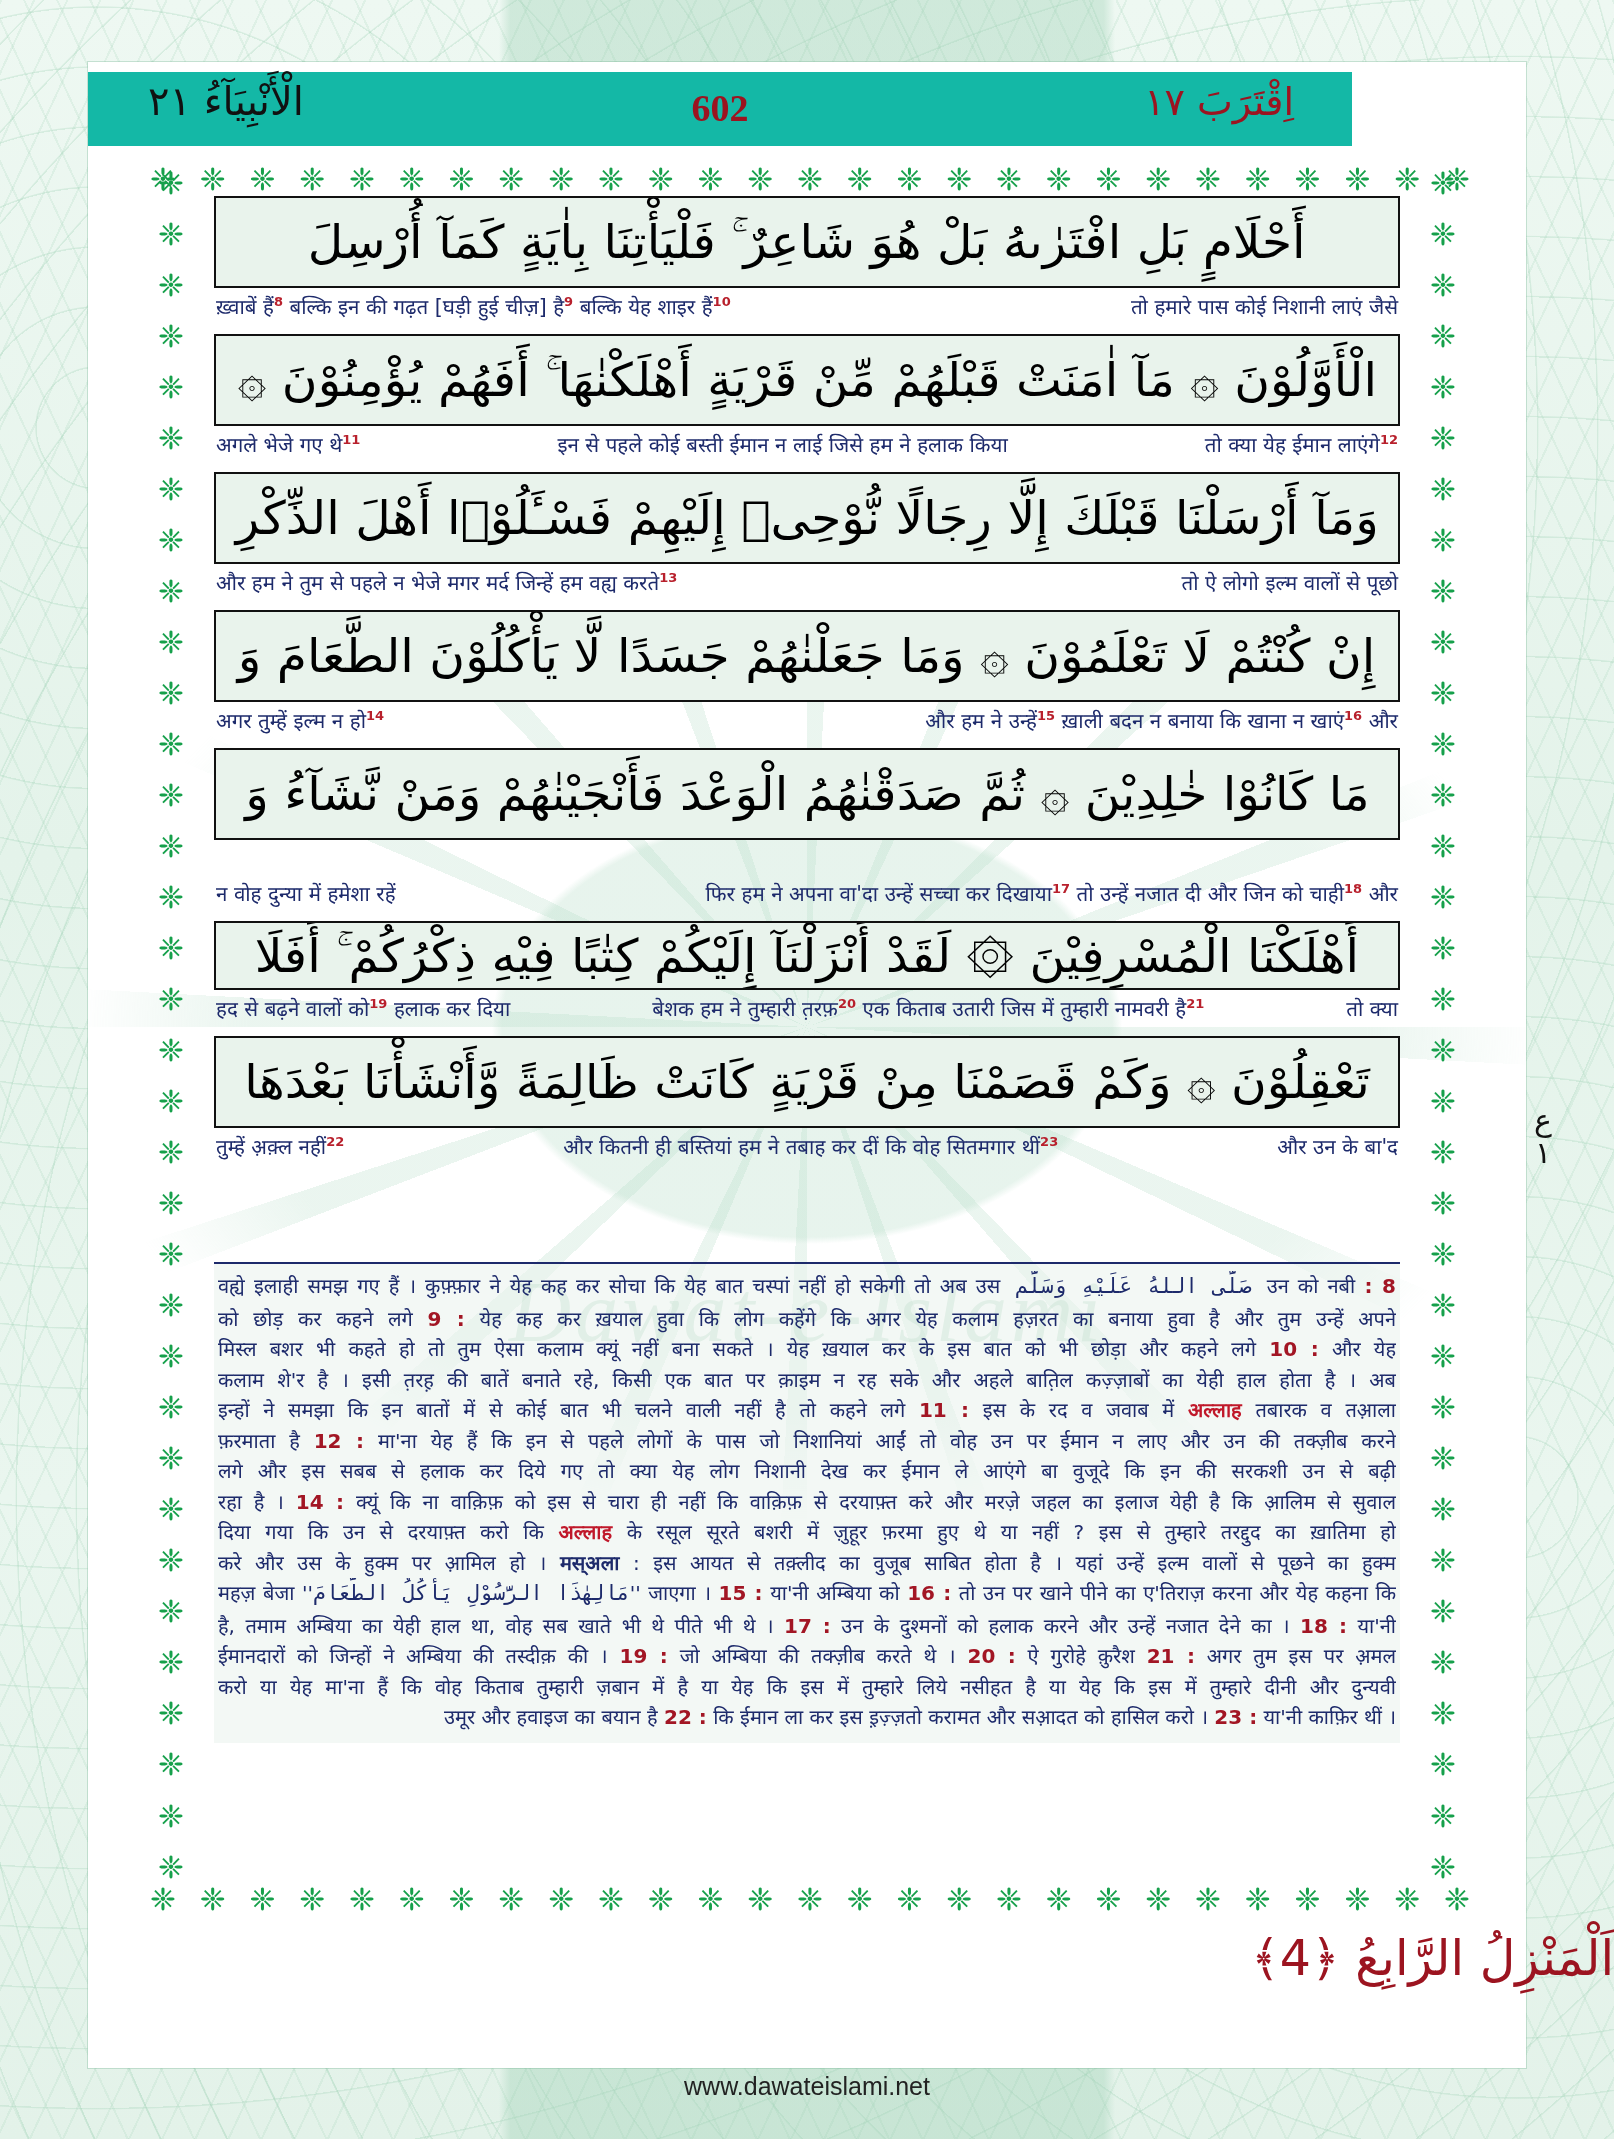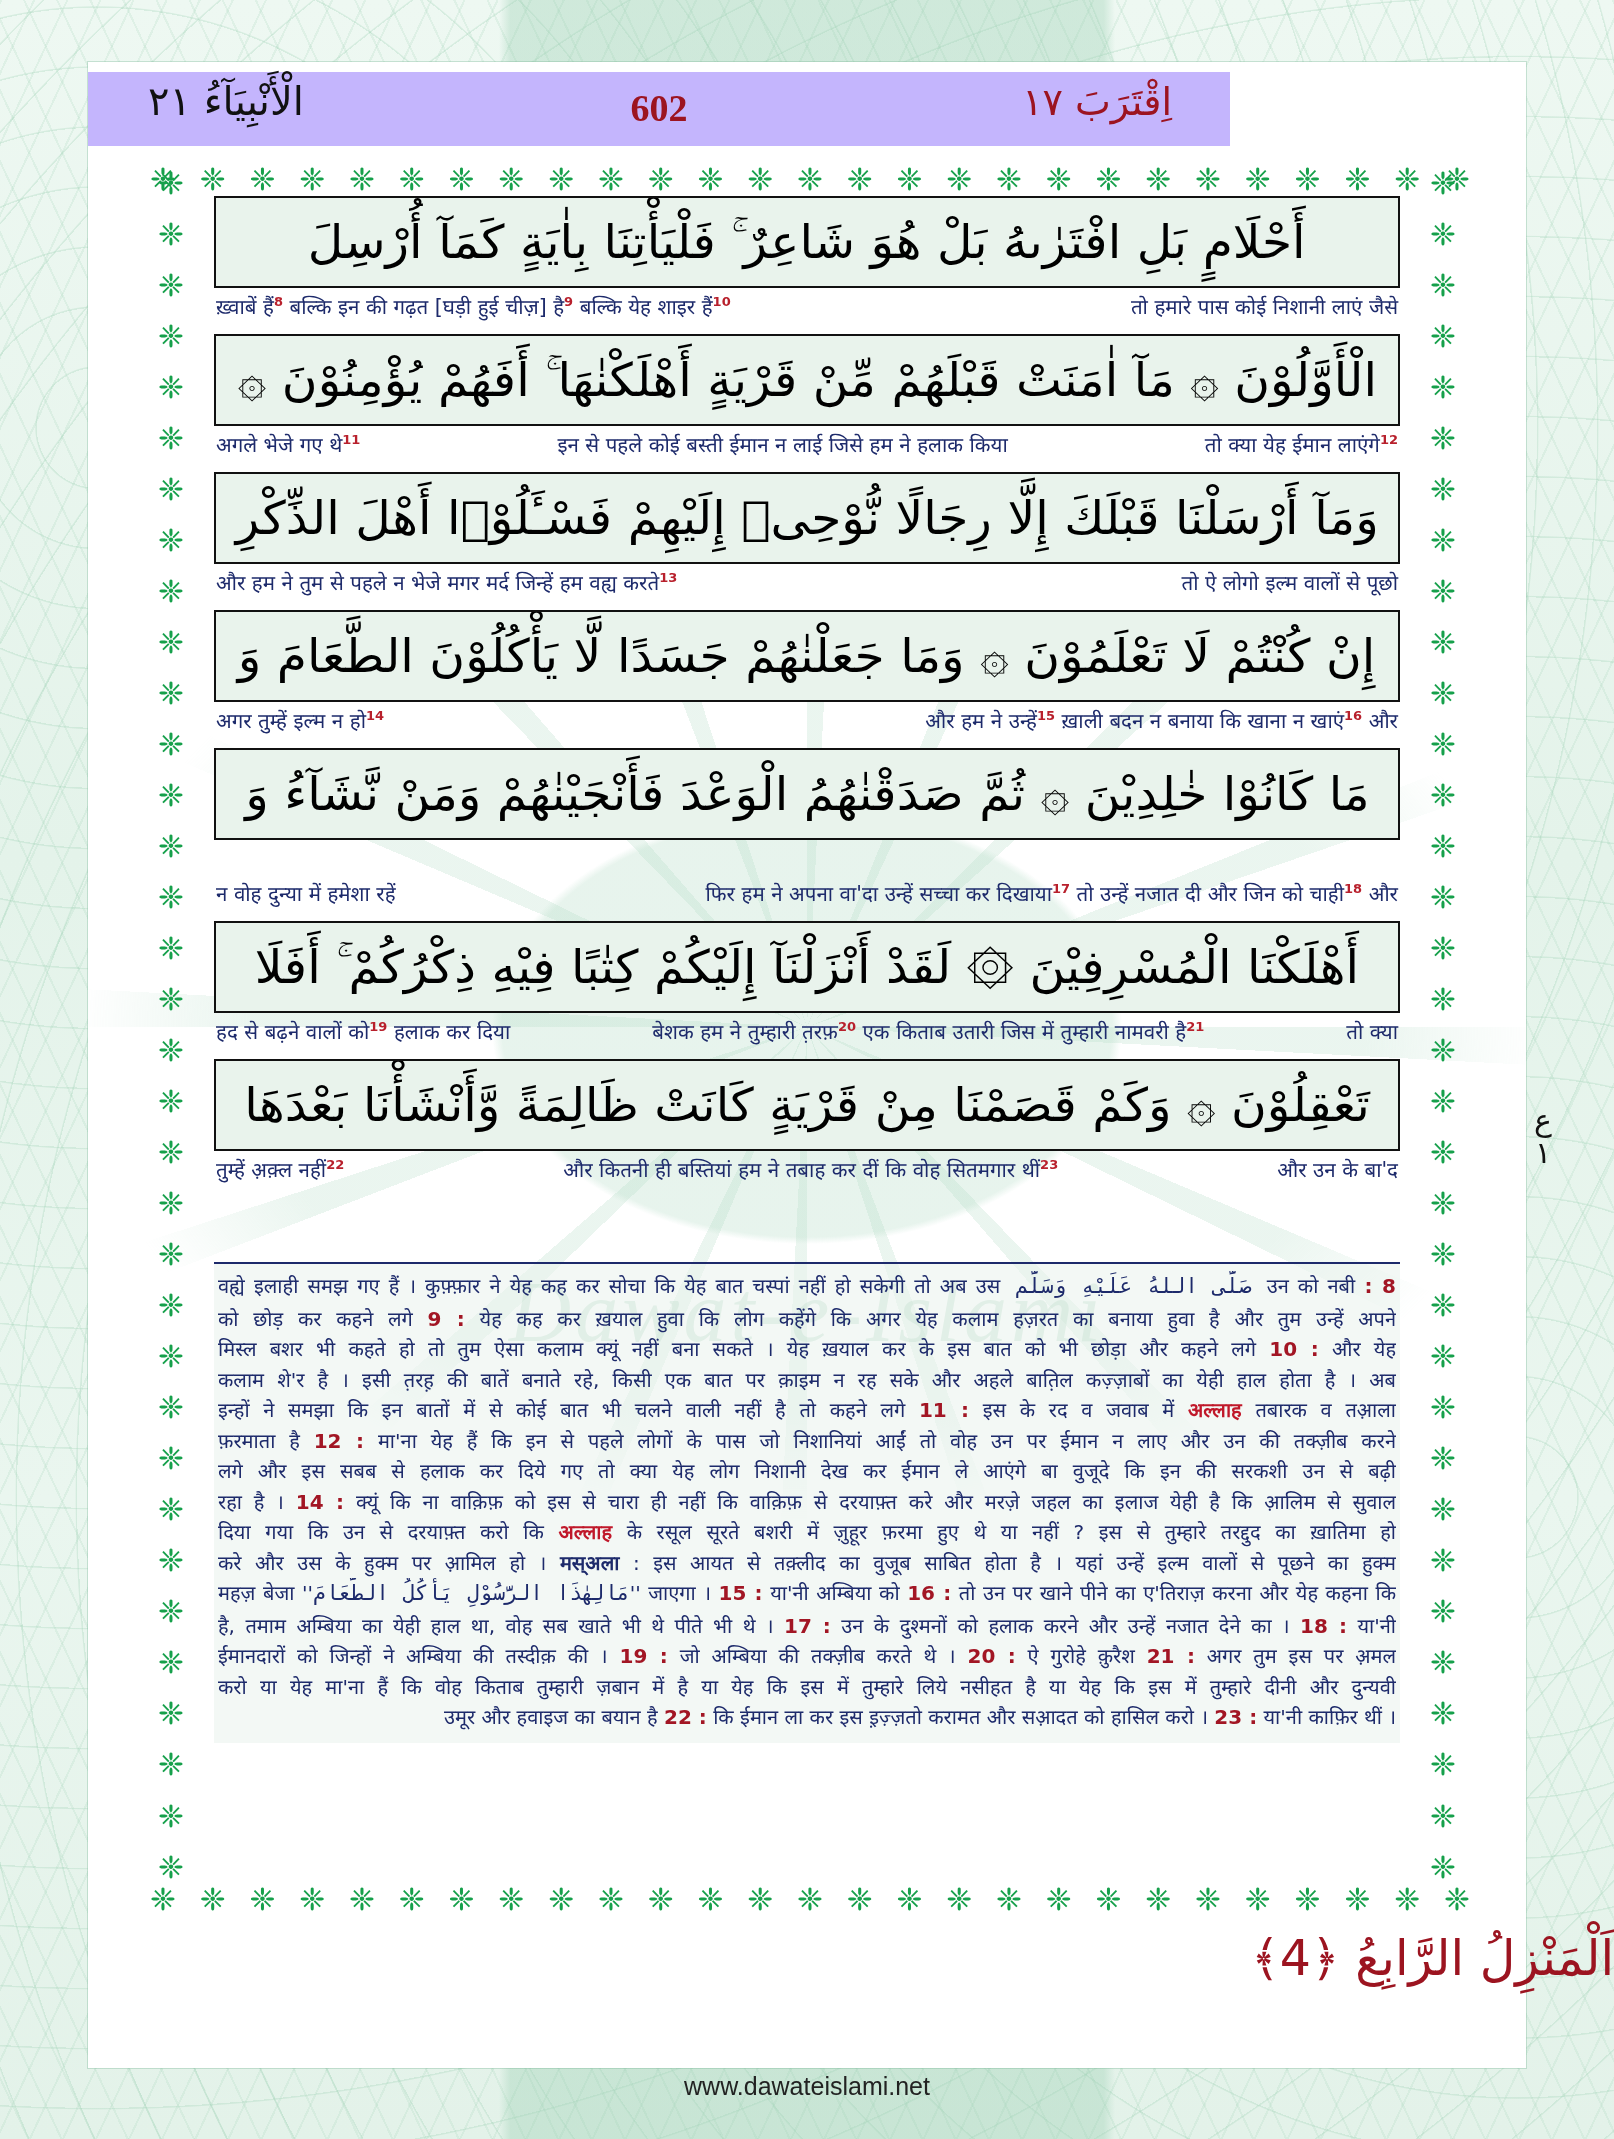--- a/index.html
+++ b/index.html
@@ -66,22 +66,22 @@
     pointer-events:none;
   }
   #watermark-text{
     position:absolute;left:0;right:0;top:1200px;text-align:center;
     font-size:86px;letter-spacing:4px;color:rgba(150,200,172,.38);
     font-family:"Liberation Serif",serif;font-style:italic;pointer-events:none;
   }
 
   
   #header{
-    position:absolute;left:88px;top:72px;width:1142px;height:74px;
-    background:#c4b5fd;
+    position:absolute;left:88px;top:72px;width:1264px;height:74px;
+    background:#14b8a6;
   }
   .hdr-surah{
     position:absolute;left:60px;top:6px;
     font-size:40px;color:#111;direction:rtl;
     font-family:"DejaVu Sans",sans-serif;white-space:nowrap;
   }
   .hdr-page{
     position:absolute;left:0;right:0;top:14px;text-align:center;
     font-size:38px;font-weight:bold;color:#9c1420;
     font-family:"Liberation Serif",serif;
@@ -373,21 +373,21 @@
     <div class="ayah-block">
       <div class="arabic-box" style="height: 92px;">
         <div class="arabic-text">مَا كَانُوْا خٰلِدِيْنَ ۞ ثُمَّ صَدَقْنٰهُمُ الْوَعْدَ فَأَنْجَيْنٰهُمْ وَمَنْ نَّشَآءُ وَ</div>
       </div>
       <div class="trans-line" style="height: 37px; margin-top: 35px;">
         <span class="trans-seg">न वोह दुन्या में हमेशा रहें</span>
         <span class="trans-seg">फिर हम ने अपना वा'दा उन्हें सच्चा कर दिखाया<sup class="num">17</sup> तो उन्हें नजात दी और जिन को चाही<sup class="num">18</sup> और</span>
       </div>
     </div>
     <div class="ayah-block">
-      <div class="arabic-box" style="height: 92px;">
+      <div class="arabic-box" style="height: 69px;">
         <div class="arabic-text">أَهْلَكْنَا الْمُسْرِفِيْنَ ۞ لَقَدْ أَنْزَلْنَآ إِلَيْكُمْ كِتٰبًا فِيْهِ ذِكْرُكُمْ ۚ أَفَلَا</div>
       </div>
       <div class="trans-line" style="height: 37px;">
         <span class="trans-seg">हद से बढ़ने वालों को<sup class="num">19</sup> हलाक कर दिया</span>
         <span class="trans-seg">बेशक हम ने तुम्हारी त़रफ़<sup class="num">20</sup> एक किताब उतारी जिस में तुम्हारी नामवरी है<sup class="num">21</sup></span>
         <span class="trans-seg">तो क्या</span>
       </div>
     </div>
     <div class="ayah-block">
       <div class="arabic-box" style="height: 92px;">

